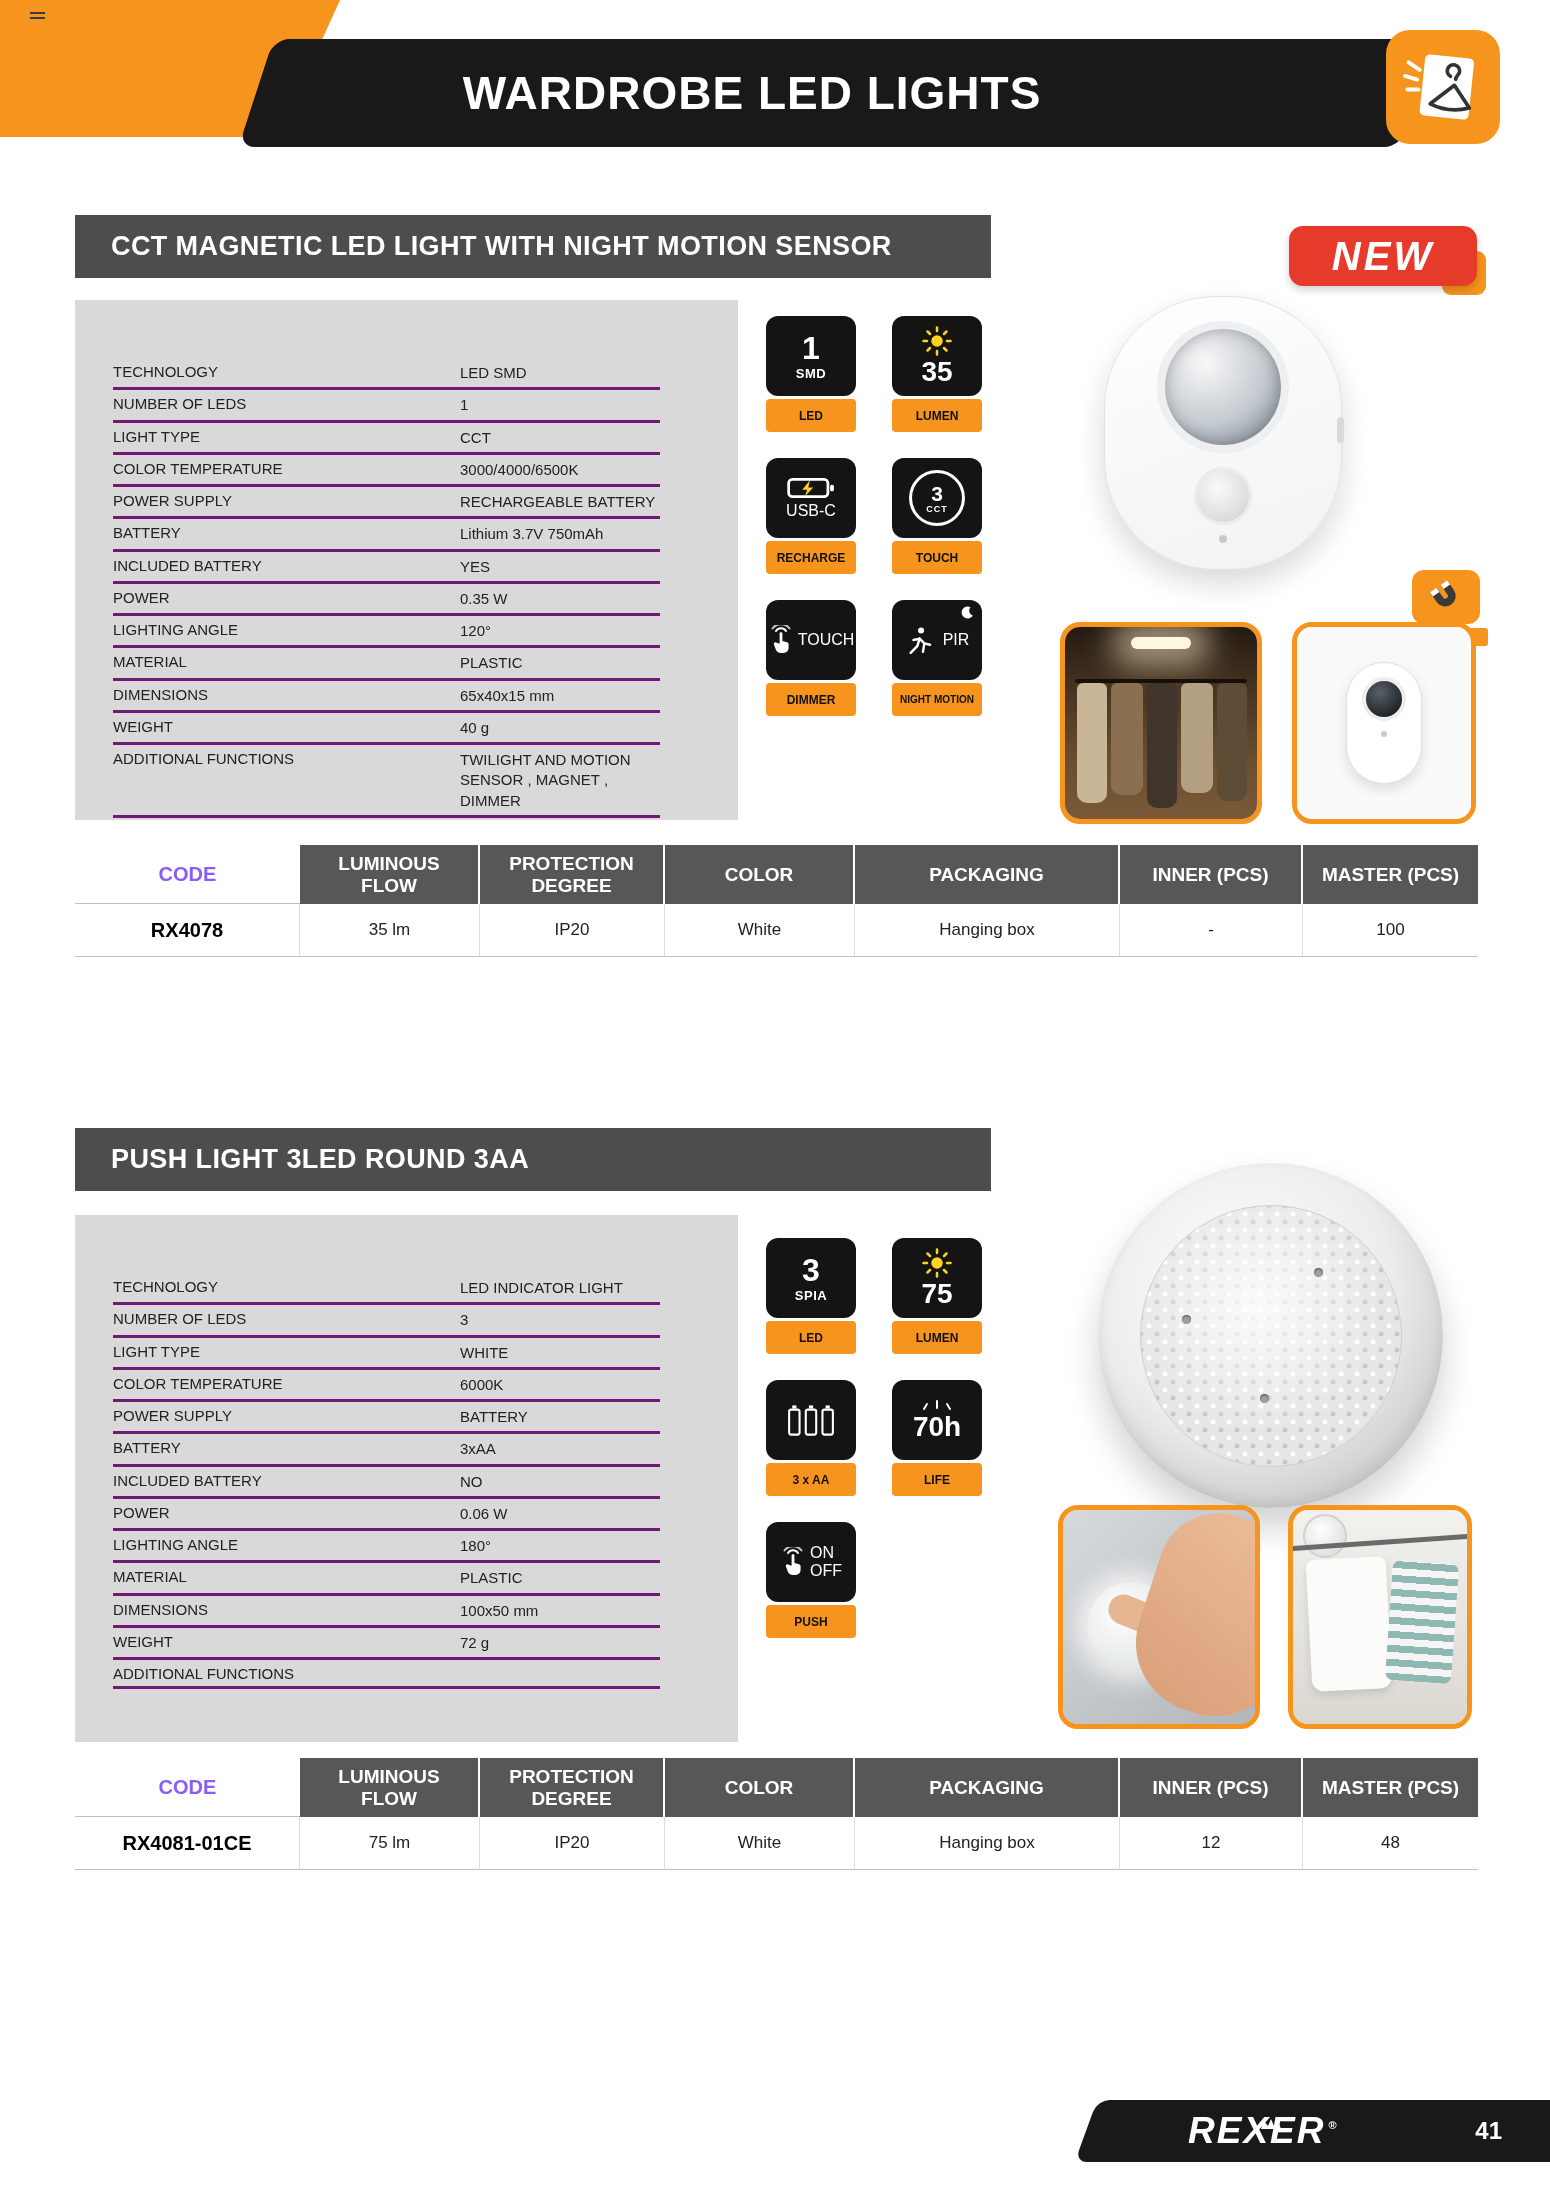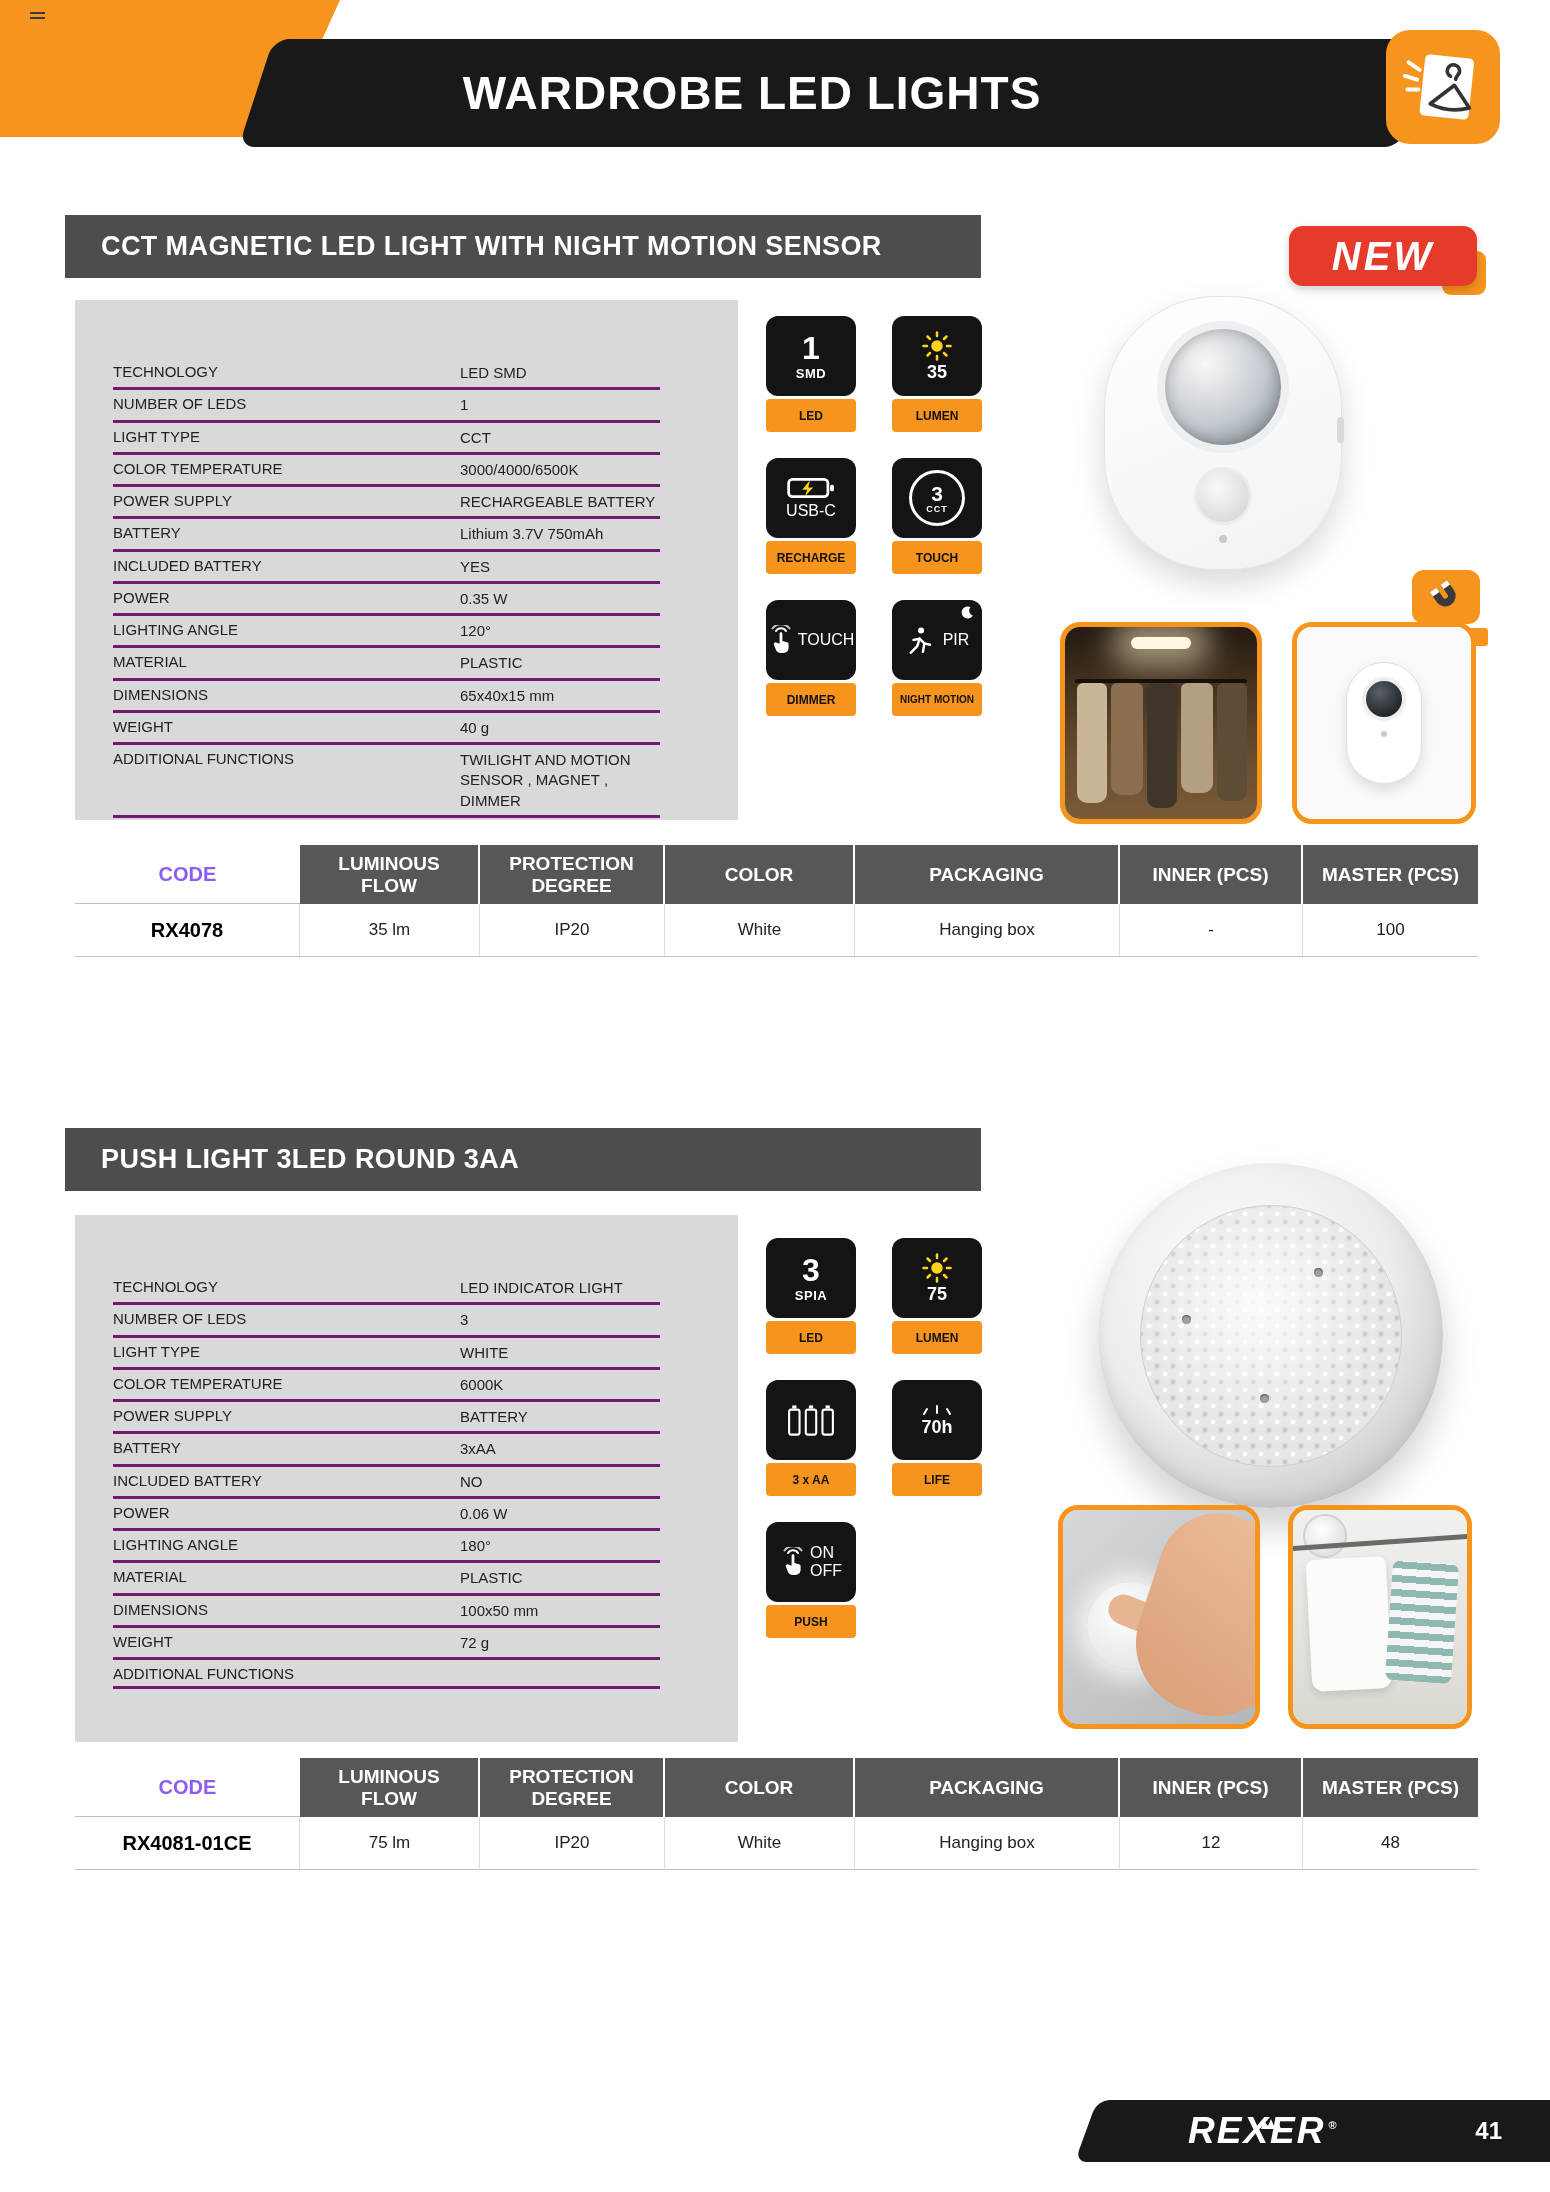--- a/index.html
+++ b/index.html
@@ -13,21 +13,21 @@
   .fold-mark { position:absolute; left:30px; top:12px; width:15px; z-index:2; }
   .fold-mark span { display:block; height:2px; background:#3a3a3a; margin-bottom:3px; }
   .banner { position:absolute; left:256px; top:39px; width:1162px; height:108px; z-index:3; }
   .banner-bg { position:absolute; inset:0; background:#191919; border-radius:16px; transform:skewX(-18deg); }
   .banner-title { position:absolute; inset:0; display:flex; align-items:center; justify-content:center;
     padding-right:170px; color:#ffffff; font-size:46px; font-weight:bold; letter-spacing:1px; }
   .wardrobe-icon { position:absolute; left:1386px; top:30px; width:114px; height:114px; background:#F7941D;
     border-radius:24px; display:flex; align-items:center; justify-content:center; z-index:4; }
 
   
-  .sec-header { position:absolute; left:65px; width:916px; height:63px; background:#4D4D4F; color:#fff;
+  .sec-header { position:absolute; left:75px; width:916px; height:63px; background:#4D4D4F; color:#fff;
     display:flex; align-items:center; padding-left:36px; font-size:27px; font-weight:bold; letter-spacing:.4px; }
   #sec1-header { top:215px; }
   #sec2-header { top:1128px; }
 
   .new-badge { position:absolute; left:1289px; top:226px; width:188px; height:60px; }
   .new-badge .fold { position:absolute; right:-9px; bottom:-9px; width:44px; height:44px; background:#F7941D; border-radius:9px; }
   .new-badge .face { position:absolute; inset:0; background:#E63A2B; border-radius:14px; color:#fff; font-size:40px;
     font-weight:bold; font-style:italic; display:flex; align-items:center; justify-content:center; letter-spacing:3px;
     box-shadow:0 4px 8px rgba(0,0,0,.18); }
 
@@ -44,21 +44,21 @@
   #features1 { left:766px; top:316px; }
   #features2 { left:766px; top:1238px; }
   .feature { display:flex; flex-direction:column; width:90px; }
   .feature-box { height:80px; background:#141414; border-radius:12px; color:#fff; display:flex; flex-direction:column;
     align-items:center; justify-content:center; gap:2px; position:relative; }
   .feature-label { margin-top:3px; height:33px; background:#F7941D; border-radius:4px; display:flex; align-items:center;
     justify-content:center; font-size:12px; font-weight:bold; color:#111; white-space:nowrap; }
   .feature-label.small { font-size:10px; }
   .f-big { font-size:32px; font-weight:bold; line-height:1; }
   .f-small { font-size:13px; font-weight:bold; letter-spacing:.5px; }
-  .f-num { font-size:18px; font-weight:bold; line-height:1; }
+  .f-num { font-size:28px; font-weight:bold; line-height:1; }
   .f-text { font-size:16px; font-weight:normal; }
   .f-row { display:flex; align-items:center; gap:4px; }
   .f-col { display:flex; flex-direction:column; line-height:1.1; }
   .cct-circle { width:56px; height:56px; border:3px solid #fff; border-radius:50%; display:flex; flex-direction:column;
     align-items:center; justify-content:center; }
   .cct-circle .c-big { font-size:21px; font-weight:bold; line-height:1; }
   .cct-circle .c-small { font-size:9px; font-weight:bold; letter-spacing:1px; }
   .moon-corner { position:absolute; top:6px; right:8px; }
 
   

